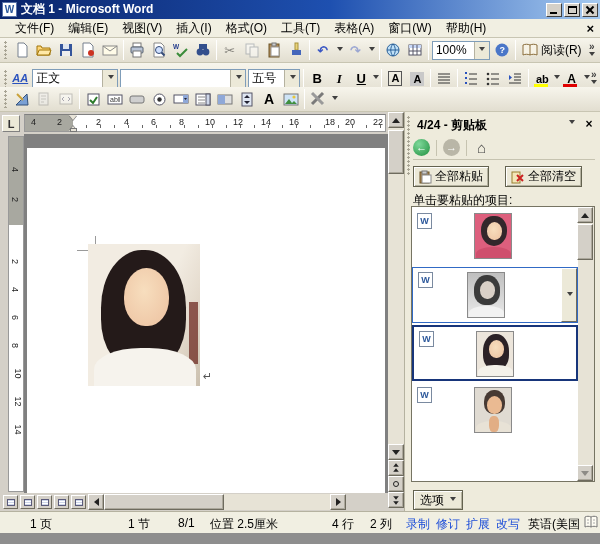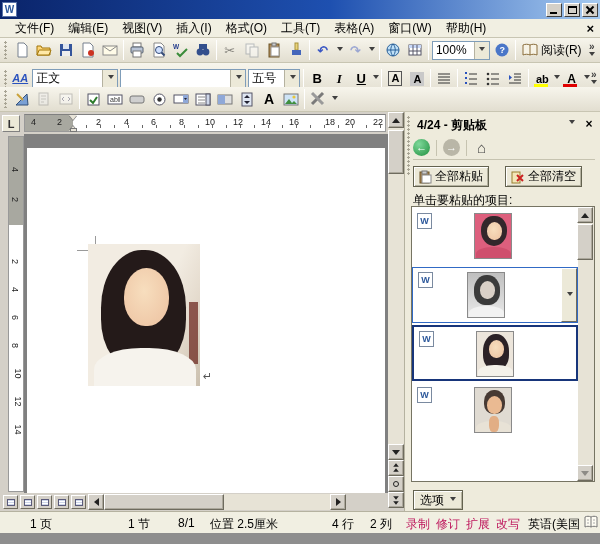--- a/index.html
+++ b/index.html
@@ -158,39 +158,40 @@
     align-items:center;justify-content:center;font-weight:bold;font-size:9px;color:#2b579a;line-height:1}
   .cscroll{position:absolute;right:0;top:0;width:16px;height:274px;background:#e7e3d6}
   .optbtn{position:absolute;left:8px;top:378px;height:20px;background:#ece9d8;border:1px solid #63624f;
     box-shadow:inset 1px 1px 0 #fff,inset -1px -1px 0 #b5b2a0;display:flex;align-items:center;
     padding:0 6px;gap:5px;cursor:pointer}
 
   
   .statusbar{position:absolute;left:0;top:511px;width:600px;height:22px;background:#f1efe2;
     border-top:1px solid #b5b2a0;font-size:12px}
   .st{position:absolute;top:4px;white-space:nowrap}
-  .st.dim{color:#be185d}
+  .st.dim{color:#1d4ed8}
   .bottomstrip{position:absolute;left:0;top:533px;width:600px;height:11px;background:#8e8e8e}
 
   
   .wm{position:absolute;left:1px;top:488px;z-index:60;line-height:1;pointer-events:none;opacity:.92}
   .wm .l1{font-size:29px;font-weight:bold;letter-spacing:-1px}
   .wm .l1 .suf{color:#6a5acd;letter-spacing:0}
   .wm .l2{font-size:15px;font-weight:bold;color:#2929c8;margin-top:0px}
   .cw{color:#e33030}.co{color:#2e9c3a}.cr{color:#e8a020}.cd{color:#2d43c8}
 
   svg{display:block}
 </style>
 </head>
 <body>
 
 <div id="app">
 
   <div class="titlebar">
     <span class="appicon">W</span>
+    <span class="title">文档 1 - Microsoft Word</span>
     <span class="winbtns">
       <span class="wb">
           <i class="mini"></i>
         </span>
       <span class="wb">
           <i class="maxi"></i>
         </span>
       <span class="wb">
           <i class="x1"></i>
           <i class="x2"></i>

